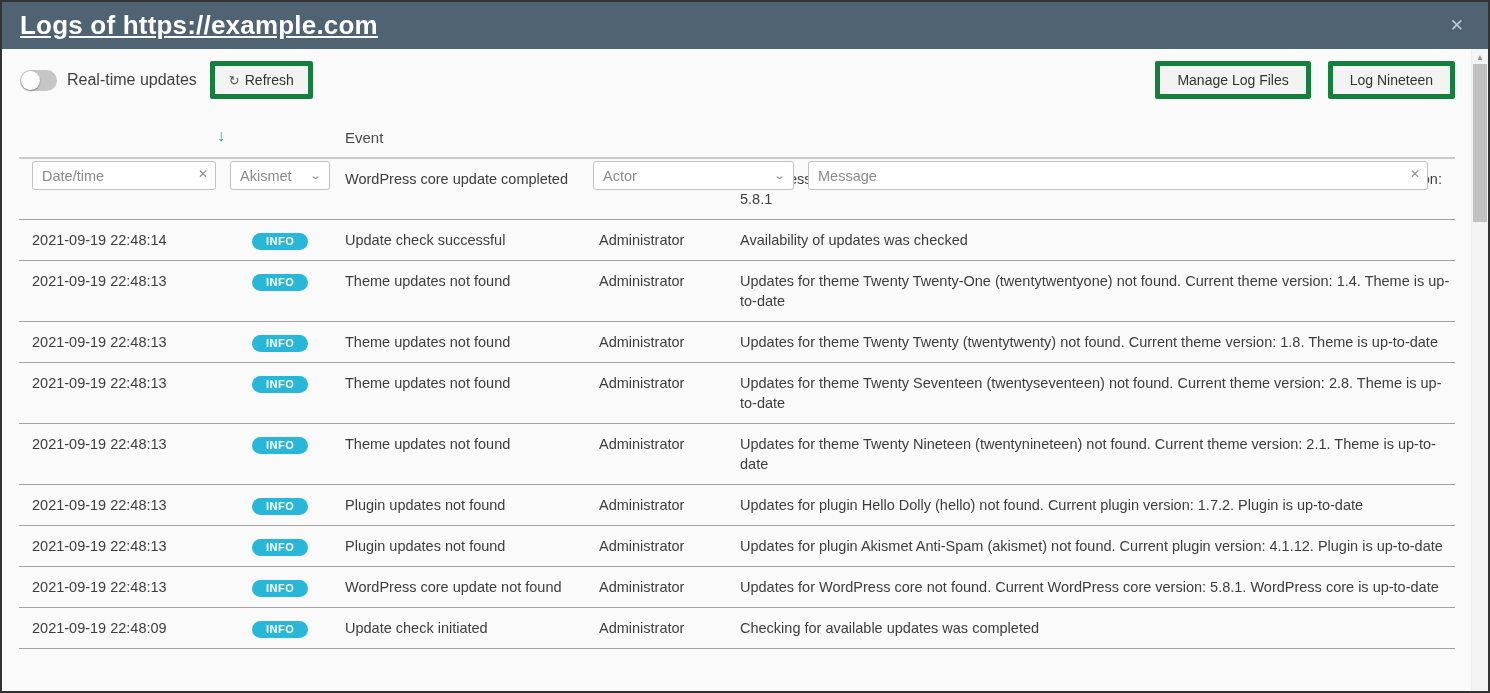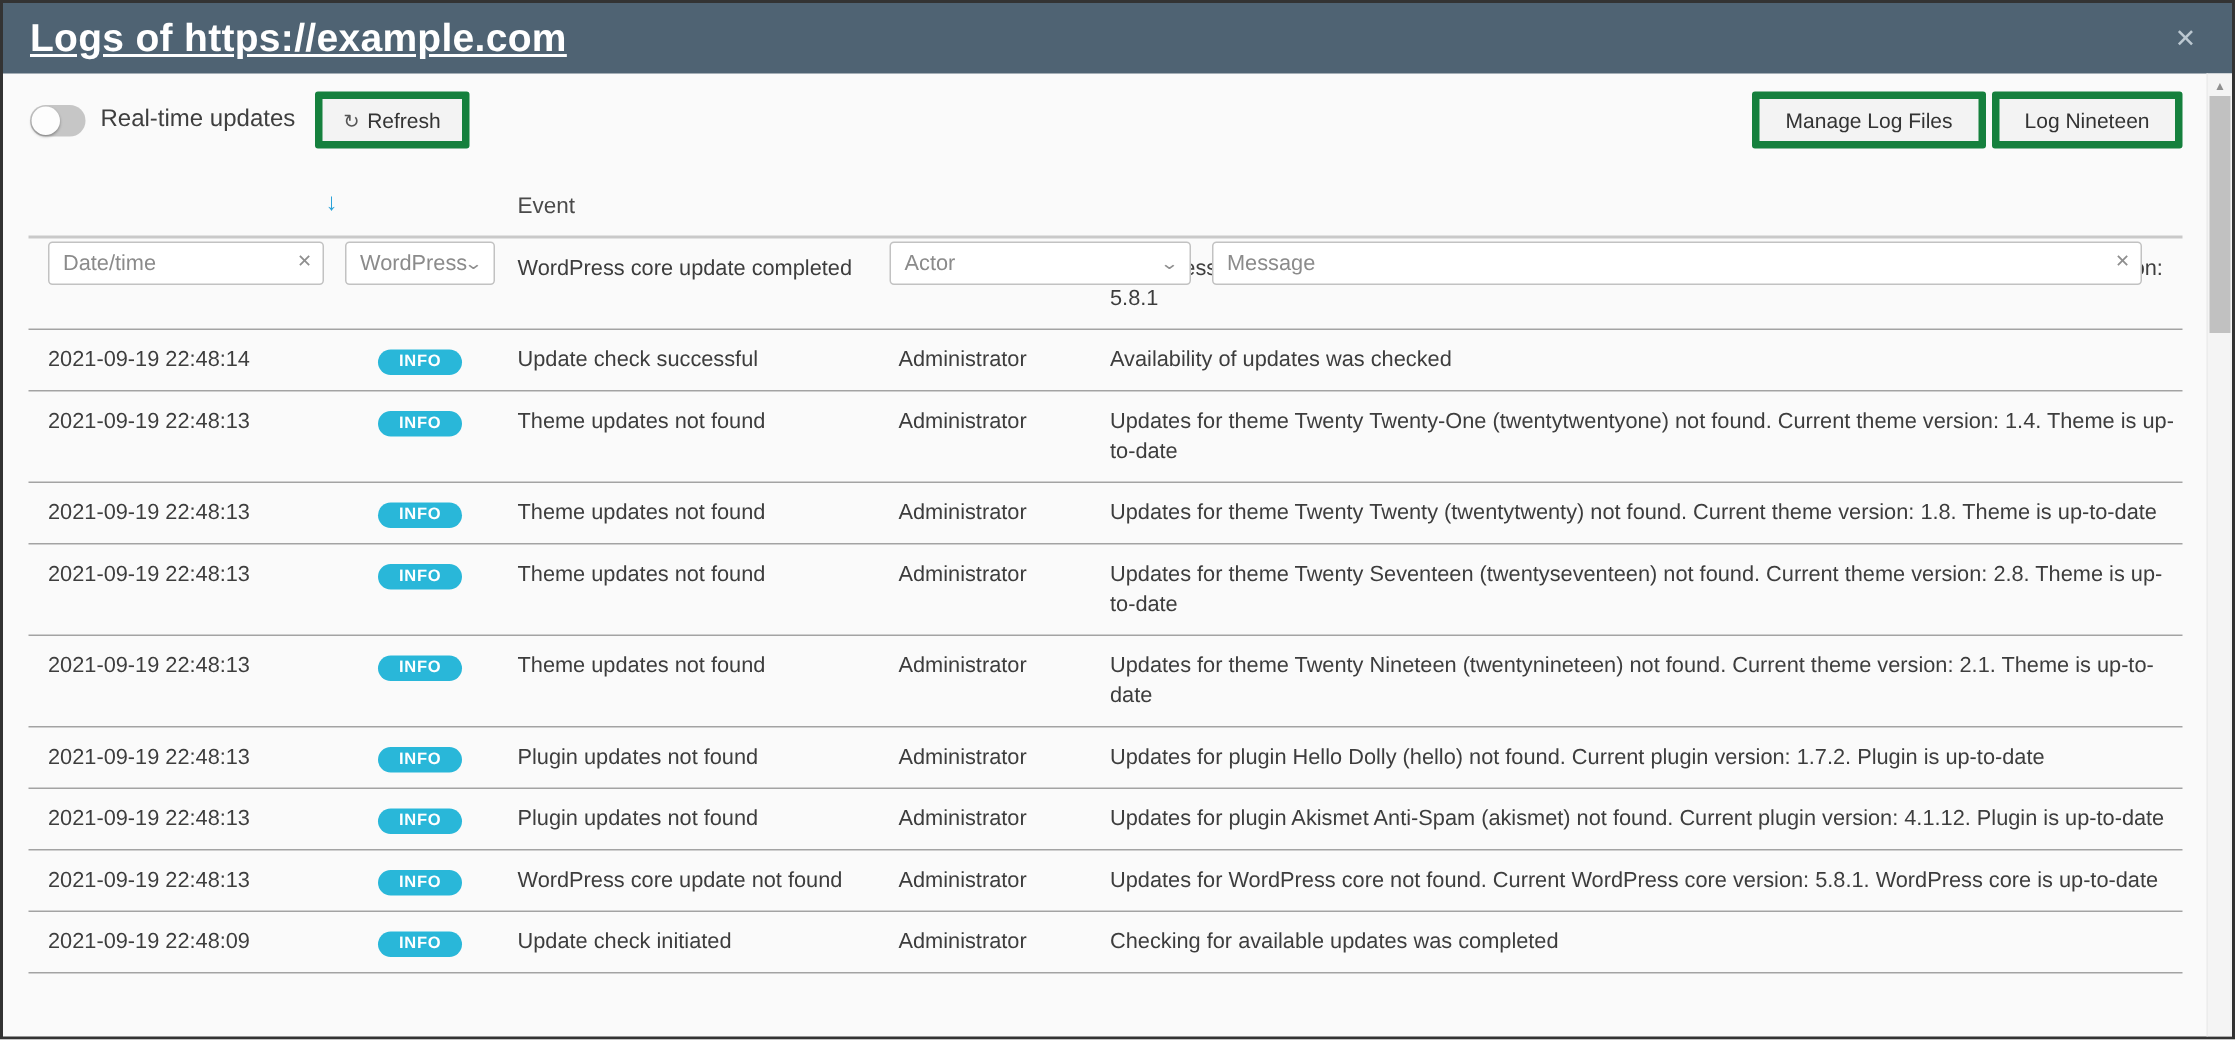--- a/index.html
+++ b/index.html
@@ -52,21 +52,21 @@
     border: 5px solid #15803d;
     border-radius: 2px;
     color: #333;
     font-size: 14px;
     padding: 6px 17px;
     cursor: pointer;
     font-family: Liberation Sans, sans-serif;
   }
   .btn .ricon { color: #555; margin-right: 5px; font-size: 13px; }
   .btn-refresh { margin-left: 13px; padding: 6px 14px; }
-  .toolbar .right { margin-left: auto; display: flex; gap: 4px; }
+  .toolbar .right { margin-left: auto; display: flex; gap: 17px; }
   
   .filters { position: relative; height: 30px; margin-top: 26px; }
   .filters input, .fselect {
     height: 29px; border: 1px solid #c2c2c2; border-radius: 3px;
     background: #fff; font-size: 14.5px; color: #555;
     font-family: "Liberation Sans", sans-serif;
   }
   .filters input { padding: 0 26px 0 9px; width: 100%; outline: none; }
   .filters input::placeholder { color: #8b8b8b; opacity: 1; }
   .fwrap { position: absolute; top: 18px; margin-top: 21px; }
@@ -149,21 +149,21 @@
   </div>
 
   <div class="filters">
     <div class="fwrap f-datetime">
       <input type="text" placeholder="Date/time" style="">
       <span class="clear">✕</span>
     </div>
     <span class="sort-arrow">↓</span>
     <div class="fwrap f-severity">
       <div class="fselect">
-        <span>WordPress</span>
+        <span>Akismet</span>
         <span class="chev">⌄</span>
       </div>
     </div>
     <span class="col-label">Event</span>
     <div class="fwrap f-actor">
       <div class="fselect">
         <span>Actor</span>
         <span class="chev">⌄</span>
       </div>
     </div>

